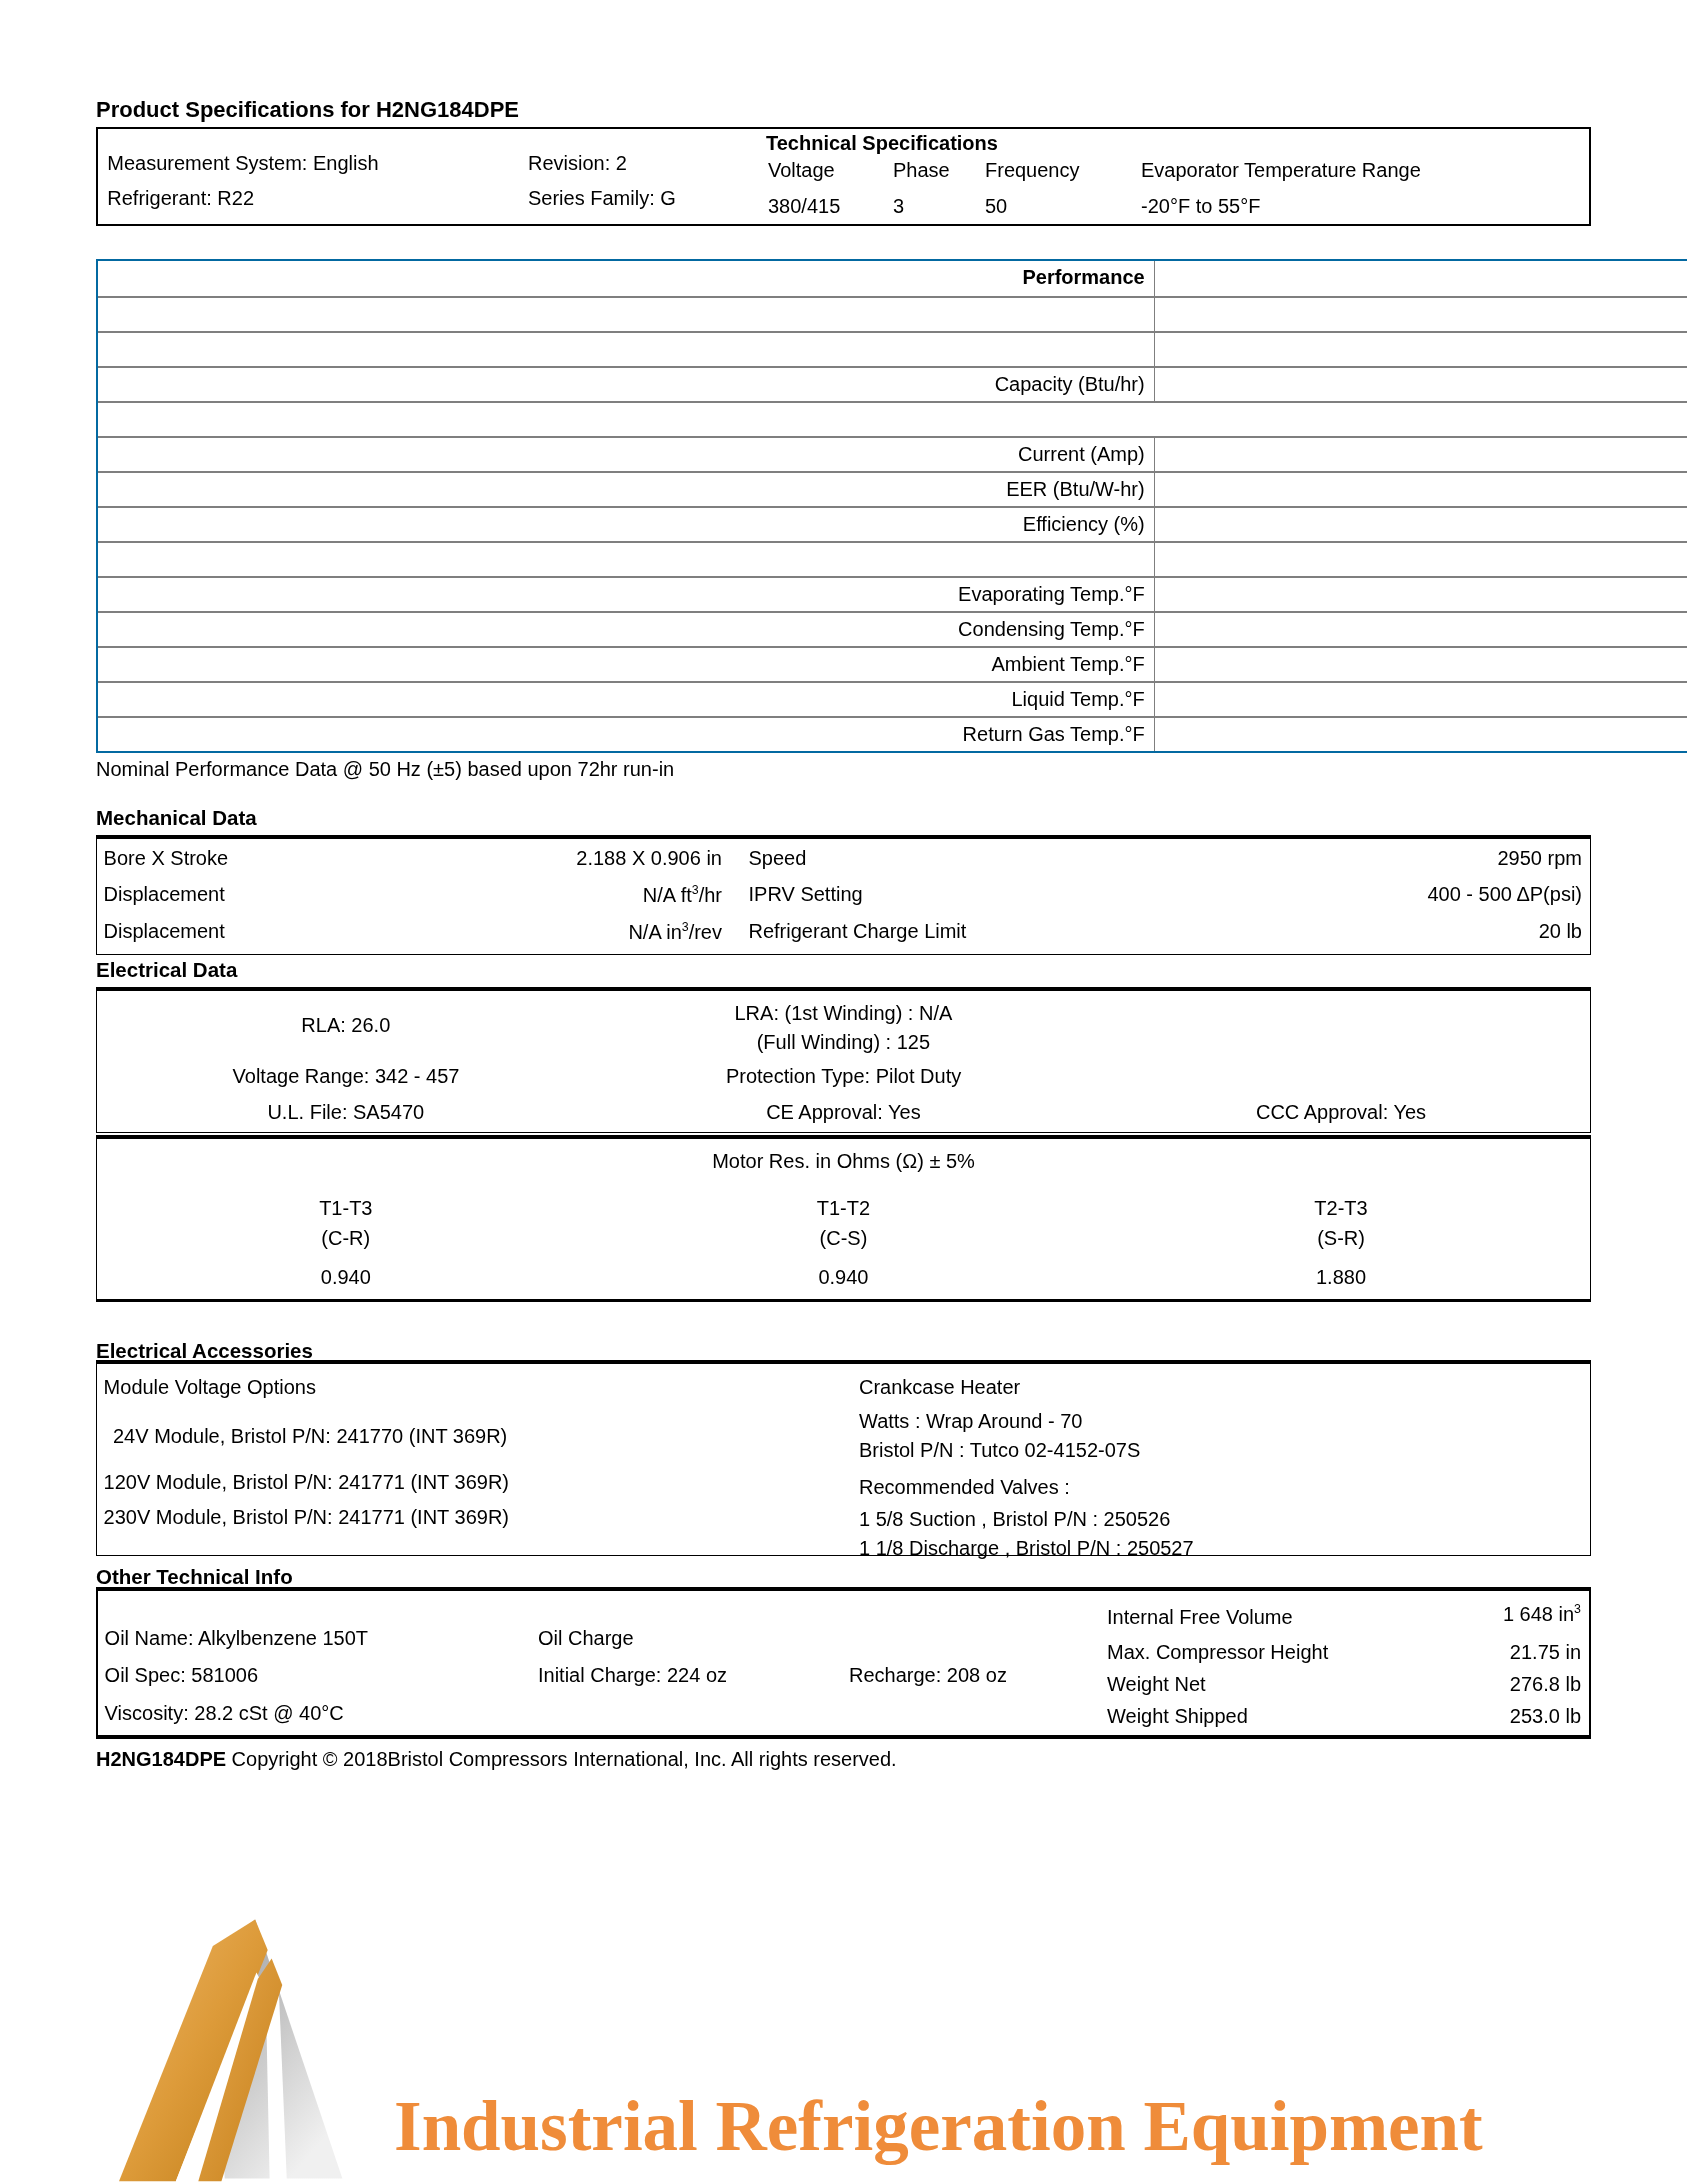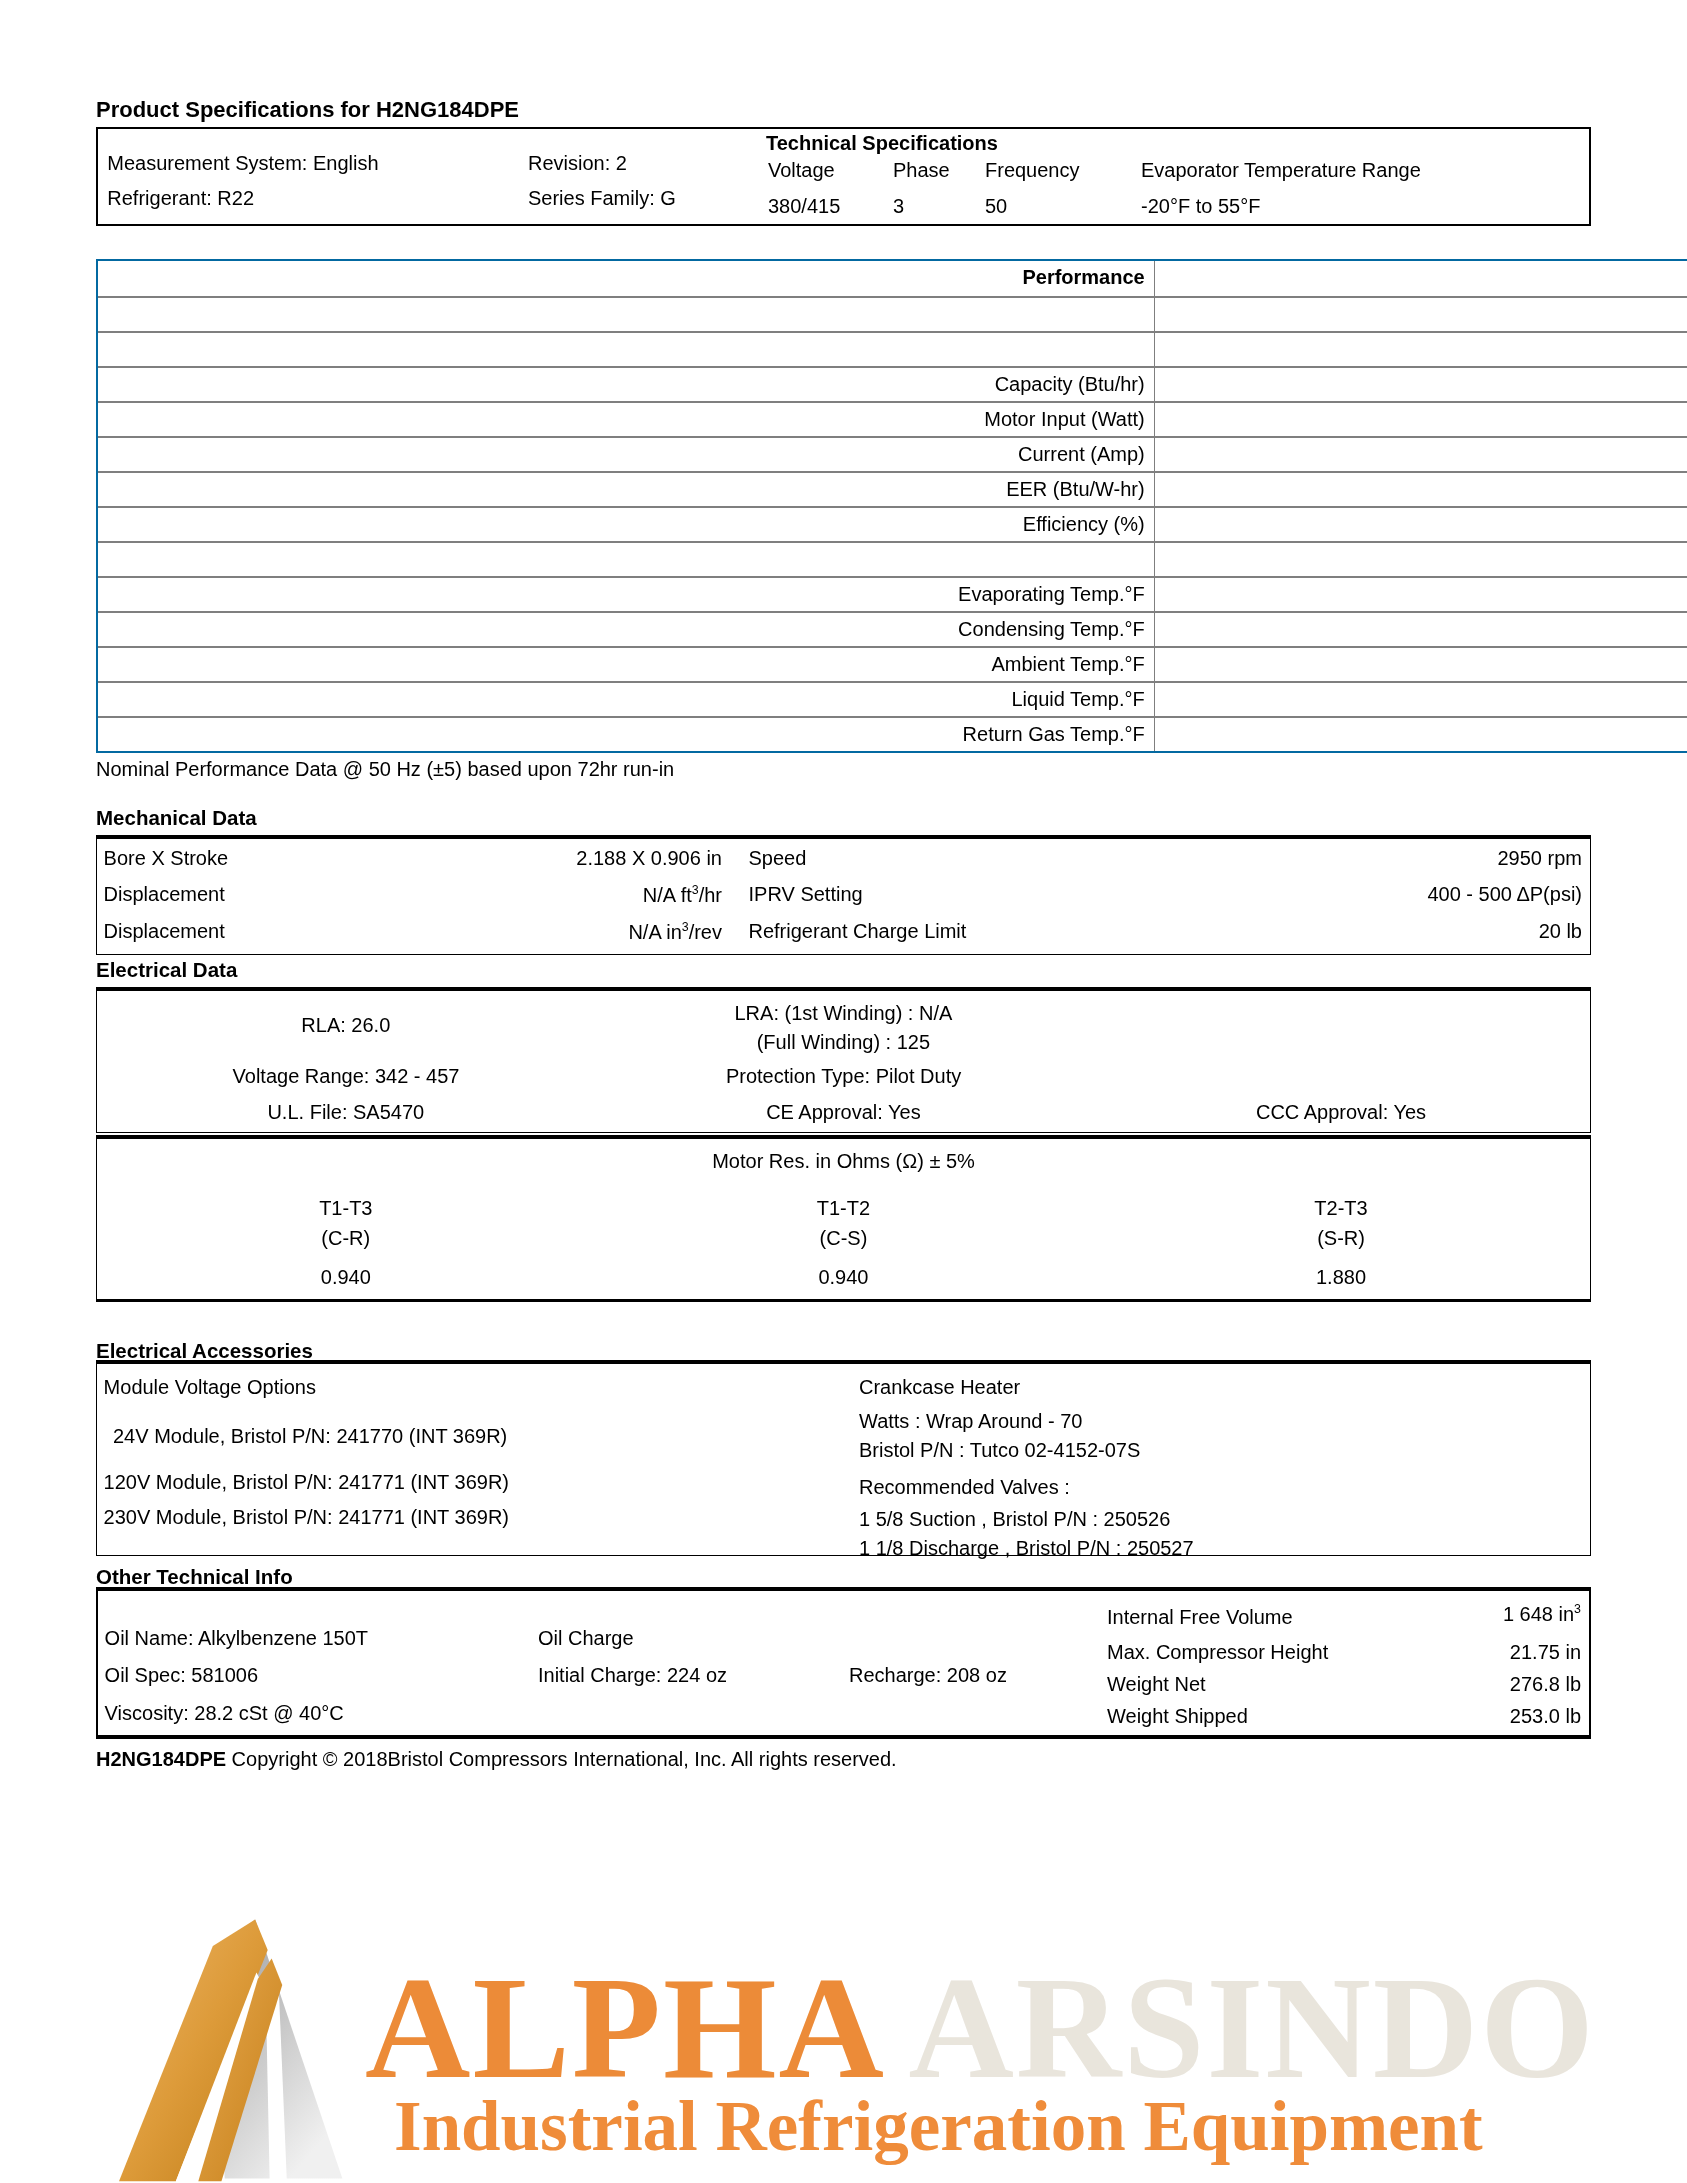--- a/index.html
+++ b/index.html
@@ -96,21 +96,20 @@
       </div>
     <div class="p-row">
         <div class="p-label"></div>
         <div class="p-value">(380v)</div>
       </div>
     <div class="p-row">
         <div class="p-label">Capacity (Btu/hr)</div>
         <div class="p-value">147 100</div>
       </div>
     <div class="p-row">
-        <div class="p-label">Motor Input (Watt)</div>
         <div class="p-value">14 260</div>
       </div>
     <div class="p-row">
         <div class="p-label">Current (Amp)</div>
         <div class="p-value">26.0</div>
       </div>
     <div class="p-row">
         <div class="p-label">EER (Btu/W-hr)</div>
         <div class="p-value">10.3</div>
       </div>
@@ -263,19 +262,16 @@
         <stop offset="0" stop-color="#9a9a9a"></stop>
         <stop offset="1" stop-color="#f0f0f0"></stop>
       </linearGradient>
     </defs>
     <polygon points="140,92 206,40 338,432 160,432" fill="url(#silverGrad)"></polygon>
     <polygon points="222,150 242,150 254,436 228,436" fill="#ffffff"></polygon>
     <polygon points="0,436 142,80 206,40 225,86 86,436" fill="url(#goldGrad)"></polygon>
     <polygon points="86,436 208,120 222,147 120,436" fill="#ffffff"></polygon>
     <polygon points="120,436 210,130 231,99 247,139 155,436" fill="url(#goldGrad2)"></polygon>
   </svg>
-  <div class="abs logo-words">
-    <span style="color:#ec8b38;">ALPHA</span><span> </span><span style="color:#e9e5dc;">ARSINDO</span>
-  </div>
   <div class="abs logo-tagline" style="color:#ef8c3a;">Industrial Refrigeration Equipment</div>
 
 </div>
 
 
 </body></html>

